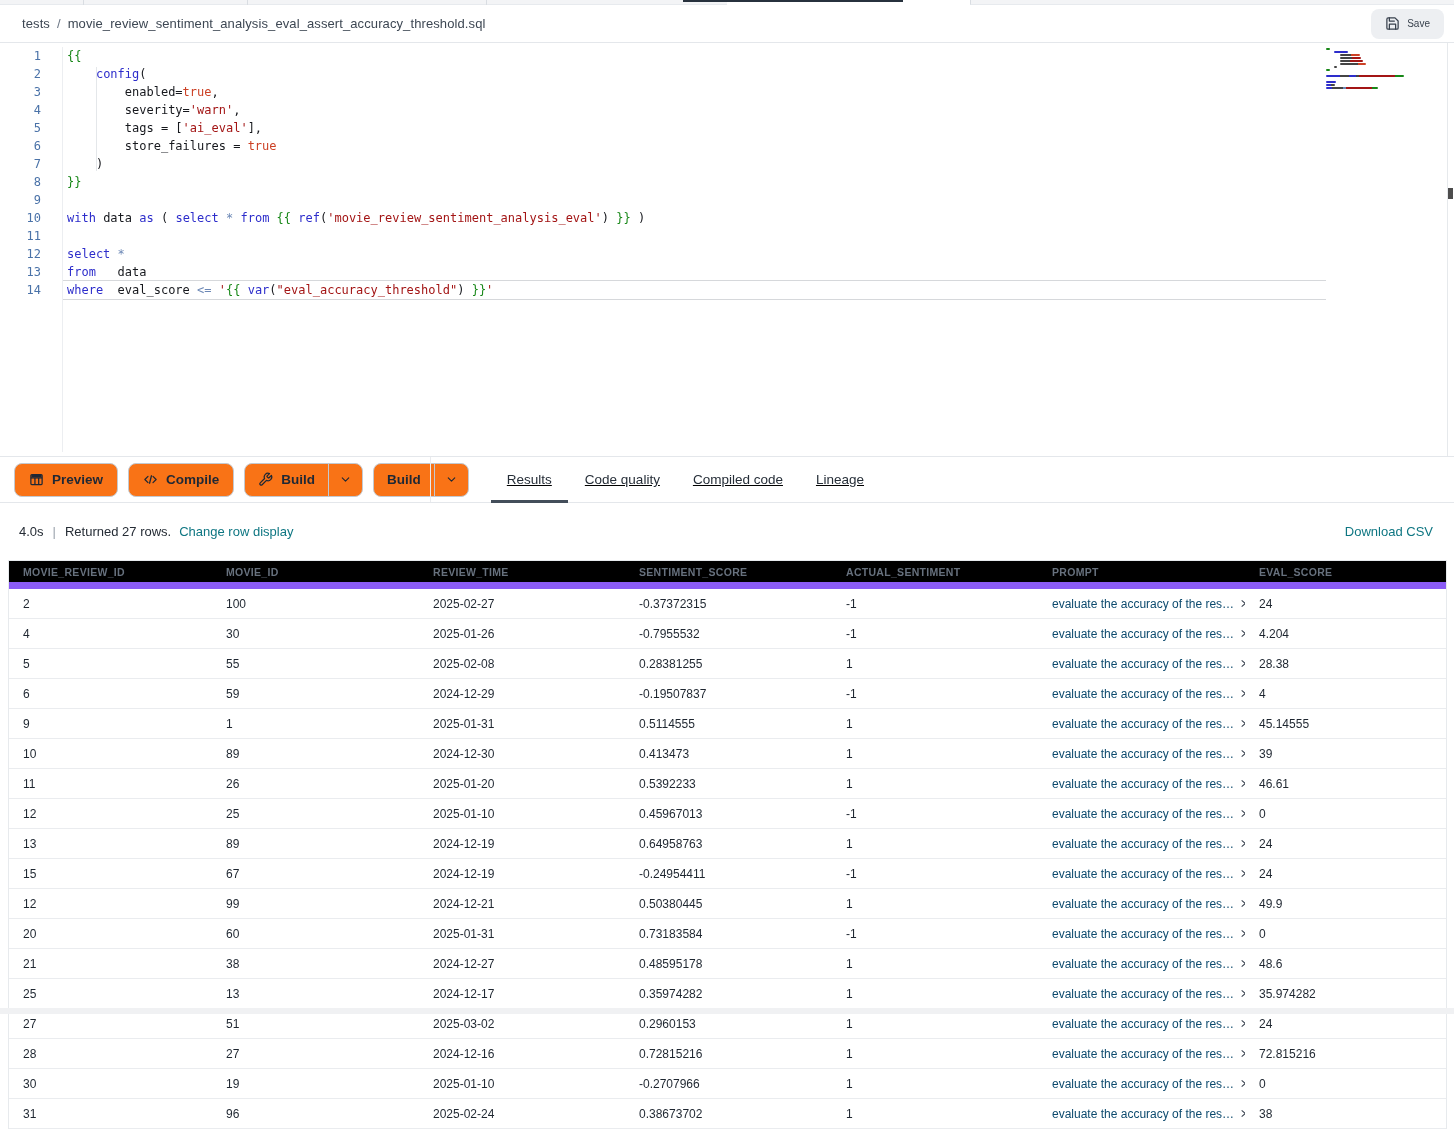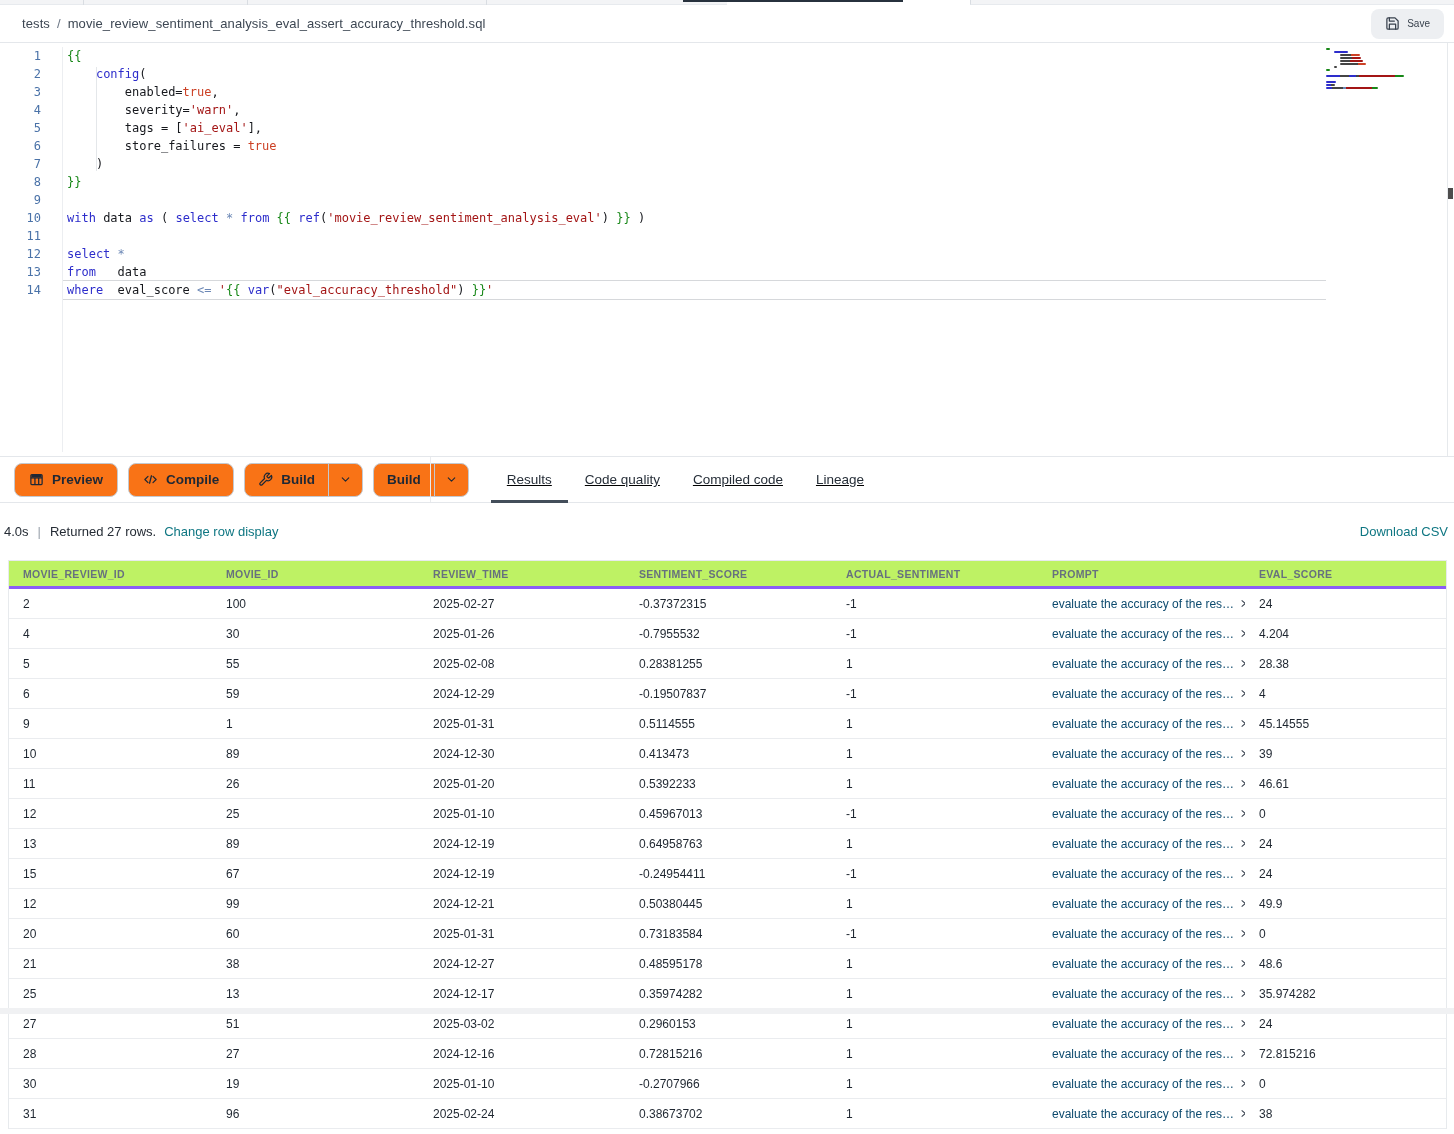--- a/index.html
+++ b/index.html
@@ -49,30 +49,30 @@
   .split .main { display:flex; align-items:center; gap:8px; padding:0 13px; font-size:13.5px; font-weight:600; }
   .split .arrow { width:34px; border-left:1px solid #c3c9d0; display:flex; align-items:center; justify-content:center; }
   .btn svg, .split svg { width:15px; height:15px; }
   .toolbar-divider { position:absolute; left:430px; top:0; bottom:0; width:1px; background:#e9ebee; }
   .tabs { display:flex; align-items:stretch; height:100%; margin-left:12px;text-decoration:underline; }
   .tab { position:relative; display:flex; align-items:center; padding:0 16px; margin-right:1px;
          font-size:13.5px; color:#262e38; cursor:pointer; }
   .tab.active::after { content:""; position:absolute; left:0; right:0; bottom:-1px; height:3px; background:#434e5a; }
 
   
-  .statusbar { height:57px; display:flex; align-items:center; padding:0 4px; font-size:13px; color:#252c35; }
+  .statusbar { height:57px; display:flex; align-items:center; padding:0 19px; font-size:13px; color:#252c35; }
   .statusbar .pipe { color:#9aa2ac; margin:0 9px; }
   .link { color:#0e7682; cursor:pointer; }
   .change-link { margin-left:8px; }
   .dl-link { margin-left:auto; margin-right:2px; }
 
   
   .tablewrap { margin-left:8px; width:1439px; border:1px solid #e7eaed; border-bottom:none; }
   .thead, .trow { display:grid; grid-template-columns:203px 207px 206px 207px 206px 207px auto; }
-  .thead { height:28px; background:#bef264; border-bottom:3px solid #8b5cf6;text-align:right; }
+  .thead { height:28px; background:#000000; border-bottom:7px solid #8b5cf6;text-align:right; }
   .th { display:flex; align-items:center; padding-left:14px; font-size:10.5px; font-weight:bold;
         color:#67717e; letter-spacing:.3px; }
   .trow { height:30px; border-bottom:1px solid #eaecef; }
   .td { display:flex; align-items:center; padding-left:14px; font-size:12px; color:#1e2630; white-space:nowrap; overflow:hidden; }
   .ptxt { font-size:12px; color:#0c4a6e; }
   .chev { width:11px; height:11px; margin-left:4px; color:#3a4350; flex:none; cursor:pointer; }
 
   .hscroll { position:absolute; left:0; bottom:0; width:1454px; height:6px; background:#f0f1f3; }
 </style>
 </head>

